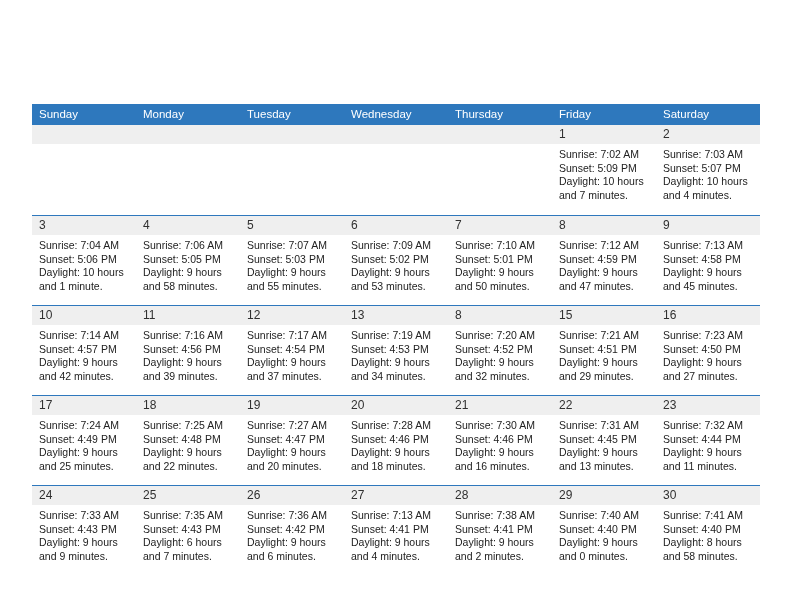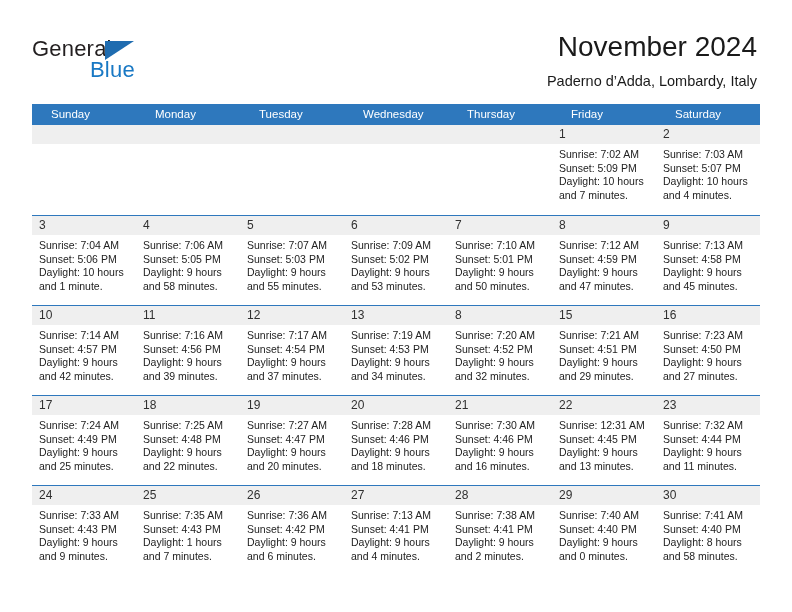--- a/index.html
+++ b/index.html
@@ -95,21 +95,21 @@
     display: flex;
     width: 728px;
     height: 21px;
     background: #2e78bd;
   }
   .weekday-cell {
     flex: 1 1 0;
     font-size: 11.5px;
     color: #ffffff;
     line-height: 21px;
-    padding-left: 19px;
+    padding-left: 7px;
     box-sizing: border-box;
     white-space: nowrap;
     overflow: hidden;
   }
   .week-row {
     display: flex;
     width: 728px;
     height: 90px;
     border-top: 1px solid #2e78bd;
     box-sizing: border-box;
@@ -149,34 +149,20 @@
   }
   .day-info .line.wrap {
     white-space: normal;
   }
 </style>
 </head>
 <body>
 
 <div class="page">
 
-  <div class="header">
-
-    <div class="brand">
-      <span class="brand-general">General</span>
-      <span class="brand-triangle"></span>
-      <span class="brand-blue">Blue</span>
-    </div>
-
-    <div class="title-block">
-      <div class="cal-title">November 2024</div>
-      <div class="cal-subtitle">Paderno d’Adda, Lombardy, Italy</div>
-    </div>
-
-  </div>
 
   <div class="calendar">
 
     <div class="weekday-row">
       <div class="weekday-cell">Sunday</div>
       <div class="weekday-cell">Monday</div>
       <div class="weekday-cell">Tuesday</div>
       <div class="weekday-cell">Wednesday</div>
       <div class="weekday-cell">Thursday</div>
       <div class="weekday-cell">Friday</div>
@@ -370,21 +356,21 @@
             <div class="day-number">21</div>
             <div class="day-info">
               <div class="line">Sunrise: 7:30 AM</div>
               <div class="line">Sunset: 4:46 PM</div>
               <div class="line wrap">Daylight: 9 hours and 16 minutes.</div>
             </div>
           </div>
           <div class="day-cell">
             <div class="day-number">22</div>
             <div class="day-info">
-              <div class="line">Sunrise: 12:31 AM</div>
+              <div class="line">Sunrise: 7:31 AM</div>
               <div class="line">Sunset: 4:45 PM</div>
               <div class="line wrap">Daylight: 9 hours and 13 minutes.</div>
             </div>
           </div>
           <div class="day-cell">
             <div class="day-number">23</div>
             <div class="day-info">
               <div class="line">Sunrise: 7:32 AM</div>
               <div class="line">Sunset: 4:44 PM</div>
               <div class="line wrap">Daylight: 9 hours and 11 minutes.</div>
@@ -398,21 +384,21 @@
               <div class="line">Sunrise: 7:33 AM</div>
               <div class="line">Sunset: 4:43 PM</div>
               <div class="line wrap">Daylight: 9 hours and 9 minutes.</div>
             </div>
           </div>
           <div class="day-cell">
             <div class="day-number">25</div>
             <div class="day-info">
               <div class="line">Sunrise: 7:35 AM</div>
               <div class="line">Sunset: 4:43 PM</div>
-              <div class="line wrap">Daylight: 1 hours and 7 minutes.</div>
+              <div class="line wrap">Daylight: 6 hours and 7 minutes.</div>
             </div>
           </div>
           <div class="day-cell">
             <div class="day-number">26</div>
             <div class="day-info">
               <div class="line">Sunrise: 7:36 AM</div>
               <div class="line">Sunset: 4:42 PM</div>
               <div class="line wrap">Daylight: 9 hours and 6 minutes.</div>
             </div>
           </div>

